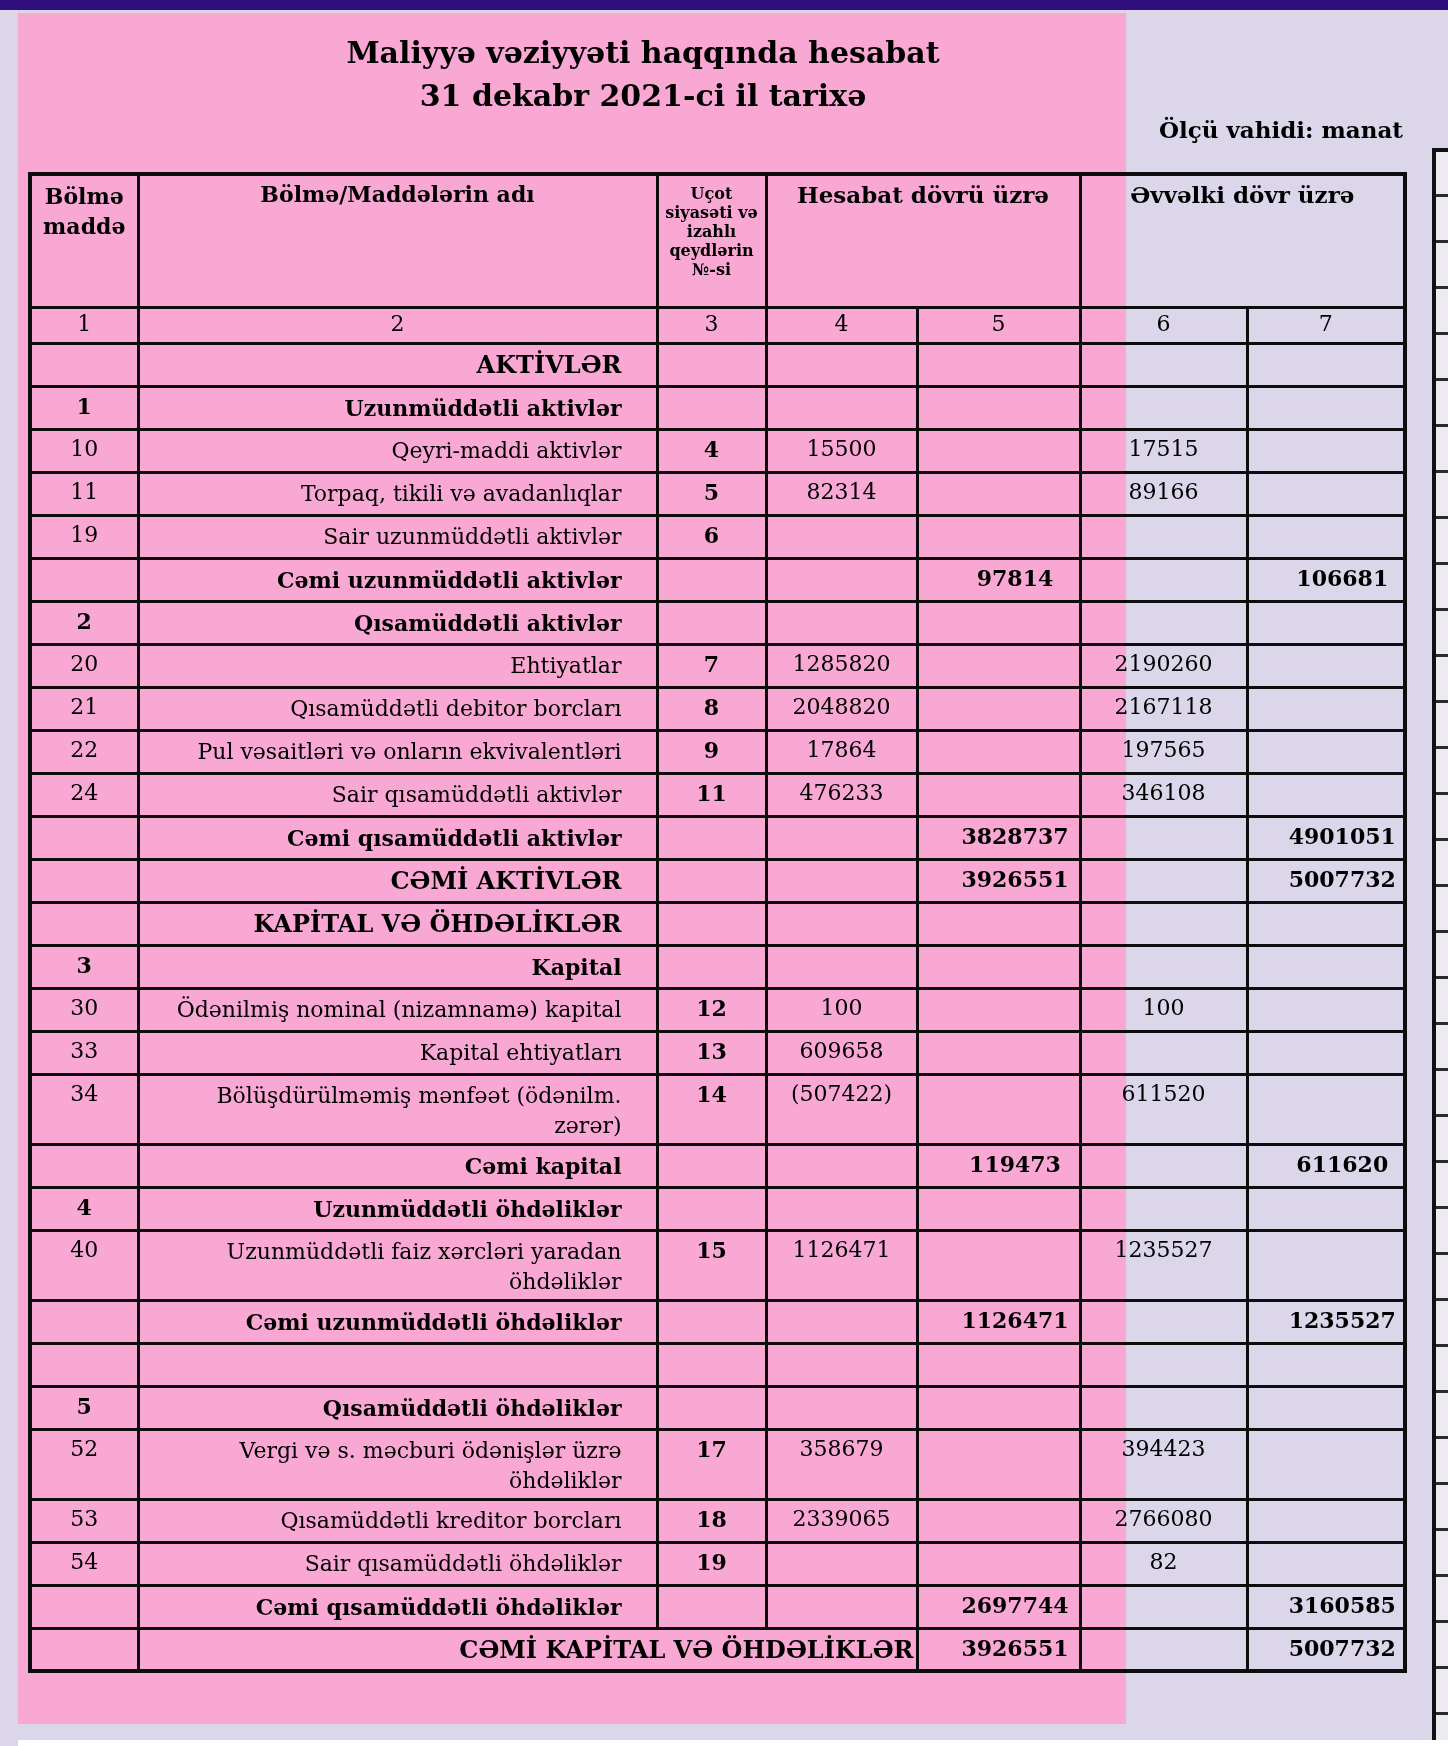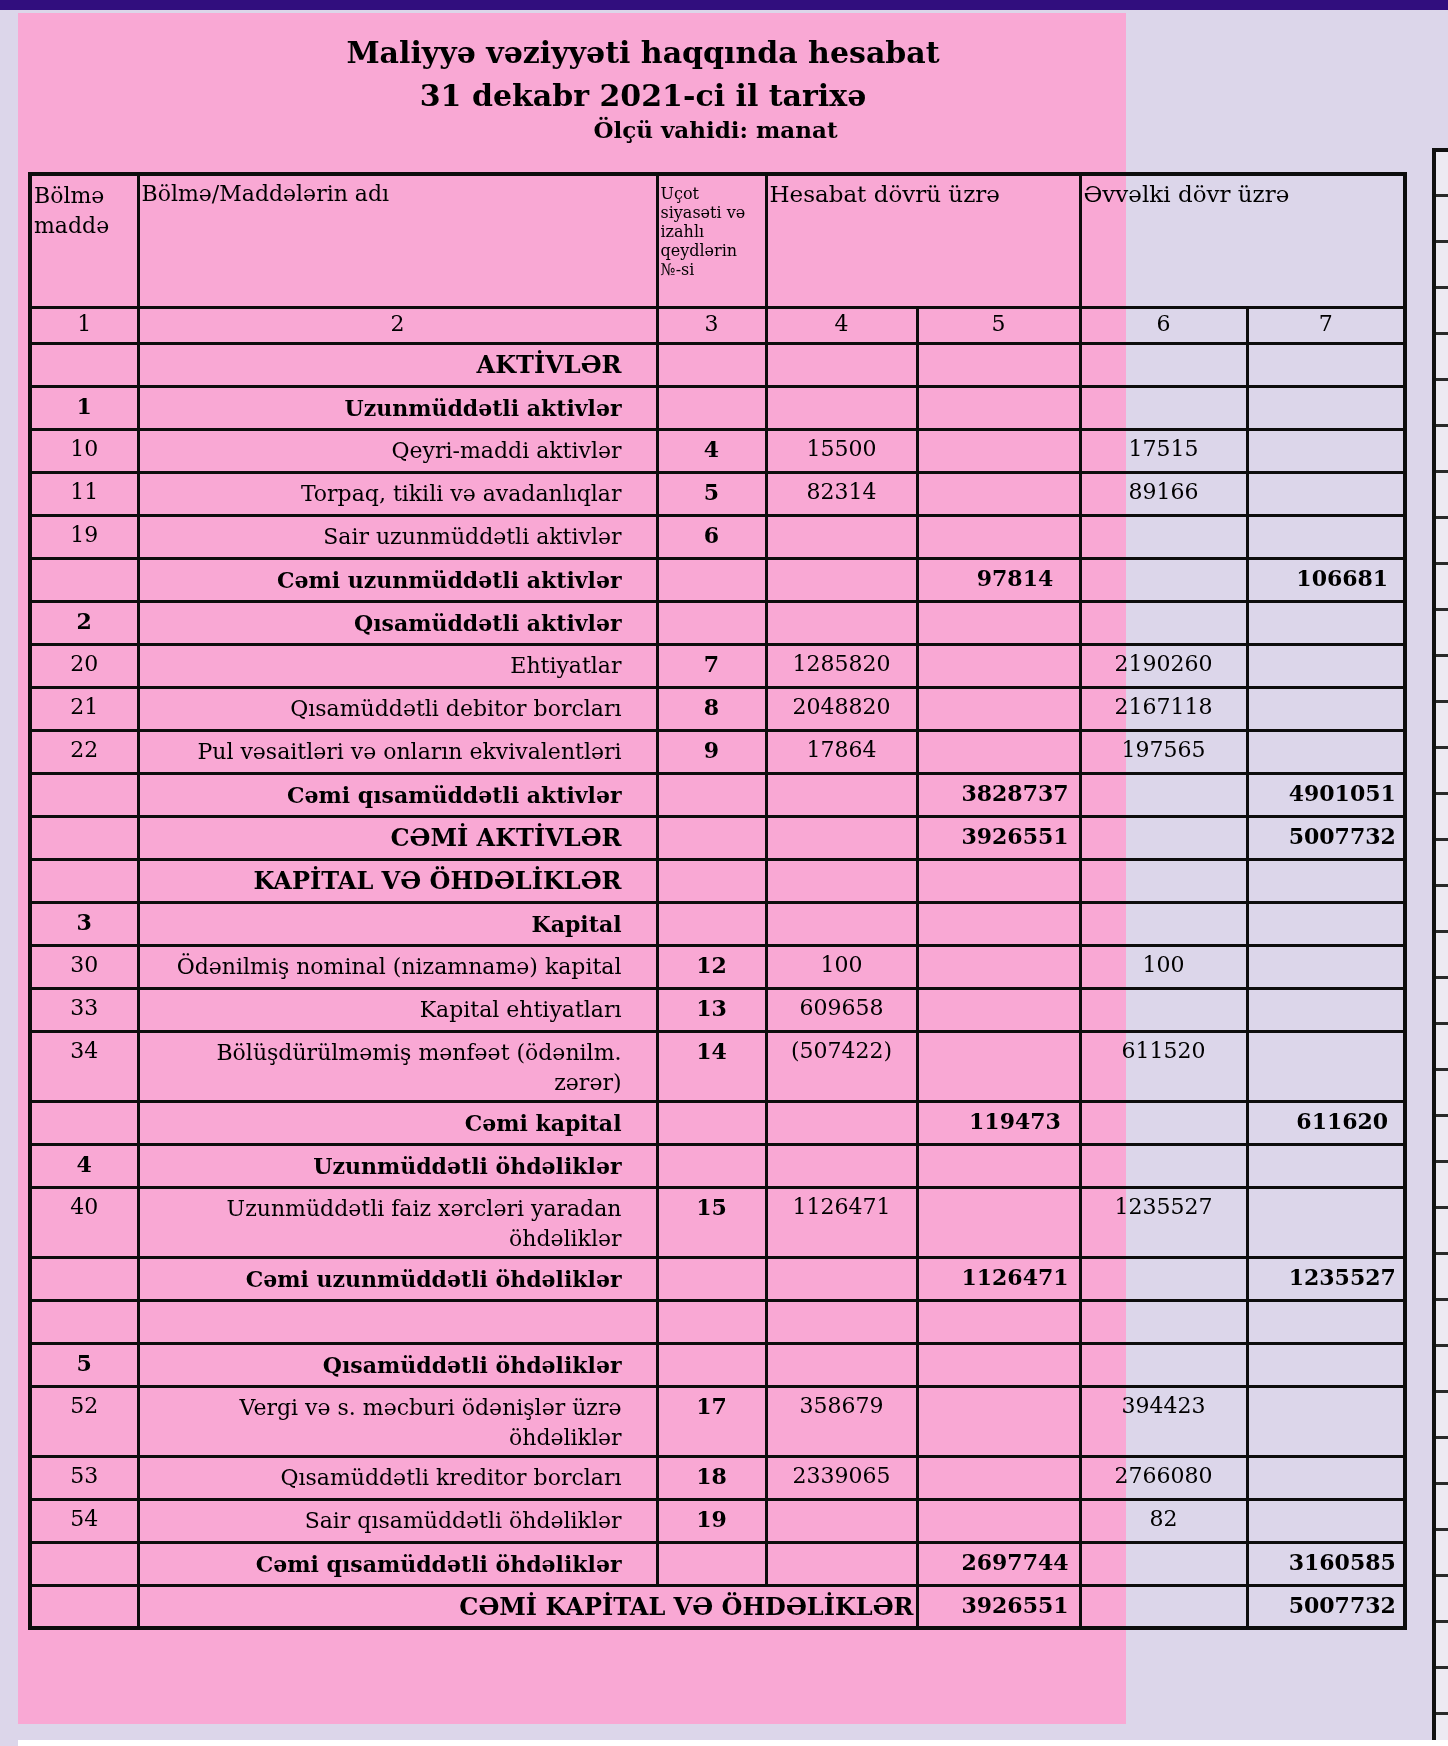--- a/index.html
+++ b/index.html
@@ -25,21 +25,21 @@
     position: absolute; left: 0; top: 18px;
     width: 1250px;
     text-align: center;
     font-weight: bold;
     font-size: 30px;
     line-height: 43px;
   }
   .unit-note {
     position: absolute; left: 10px; top: 103px;
     width: 1375px;
-    text-align: center;
+    text-align: right;
     font-weight: bold;
     font-size: 23px;
   }
   .data-table {
     position: absolute; left: 10px; top: 159px;
     width: 1375px;
     border-collapse: collapse;
     table-layout: fixed;
     border: 4px solid #0d0d0d;
   }
@@ -47,21 +47,21 @@
     border: 3px solid #0d0d0d;
     font-size: 22px;
     vertical-align: top;
     padding: 5px 2px 2px 2px;
     overflow: hidden;
   }
   .data-table thead tr.head-row { height: 133px; }
   .data-table thead tr.num-row  { height: 36px; }
   .data-table tbody tr { height: 43px; }
 
-  th { font-weight: normal; text-align: left; }
+  th { font-weight: bold; text-align: center; }
   th.h-col1 { font-size: 22px; line-height: 30px; }
   th.h-col3 { font-size: 16px; line-height: 19px; padding-top: 8px; }
   th.h-span { font-size: 23px; }
 
   .num-row td { text-align: center; font-size: 22px; padding-top: 2px; }
 
   td.c-code { text-align: center; }
   td.c-name { text-align: right; padding-left: 8px; padding-right: 34px; line-height: 30px; }
   td.c-note { text-align: center; font-weight: bold; }
   td.c-val  { text-align: center; }
@@ -224,20 +224,29 @@
   </tr>
         <tr class="row-item">
     <td class="c-code">22</td>
     <td class="c-name">Pul vəsaitləri və onların ekvivalentləri</td>
     <td class="c-note">9</td>
     <td class="c-val">17864</td>
     <td class="c-val c-total"></td>
     <td class="c-val">197565</td>
     <td class="c-val c-total"></td>
   </tr>
+        <tr class="row-item">
+    <td class="c-code">24</td>
+    <td class="c-name">Sair qısamüddətli aktivlər</td>
+    <td class="c-note">11</td>
+    <td class="c-val">476233</td>
+    <td class="c-val c-total"></td>
+    <td class="c-val">346108</td>
+    <td class="c-val c-total"></td>
+  </tr>
         <tr class="row-total">
     <td class="c-code"></td>
     <td class="c-name">Cəmi qısamüddətli aktivlər</td>
     <td class="c-note"></td>
     <td class="c-val"></td>
     <td class="c-val c-total">3828737</td>
     <td class="c-val"></td>
     <td class="c-val c-total">4901051</td>
   </tr>
         <tr class="row-grand">

